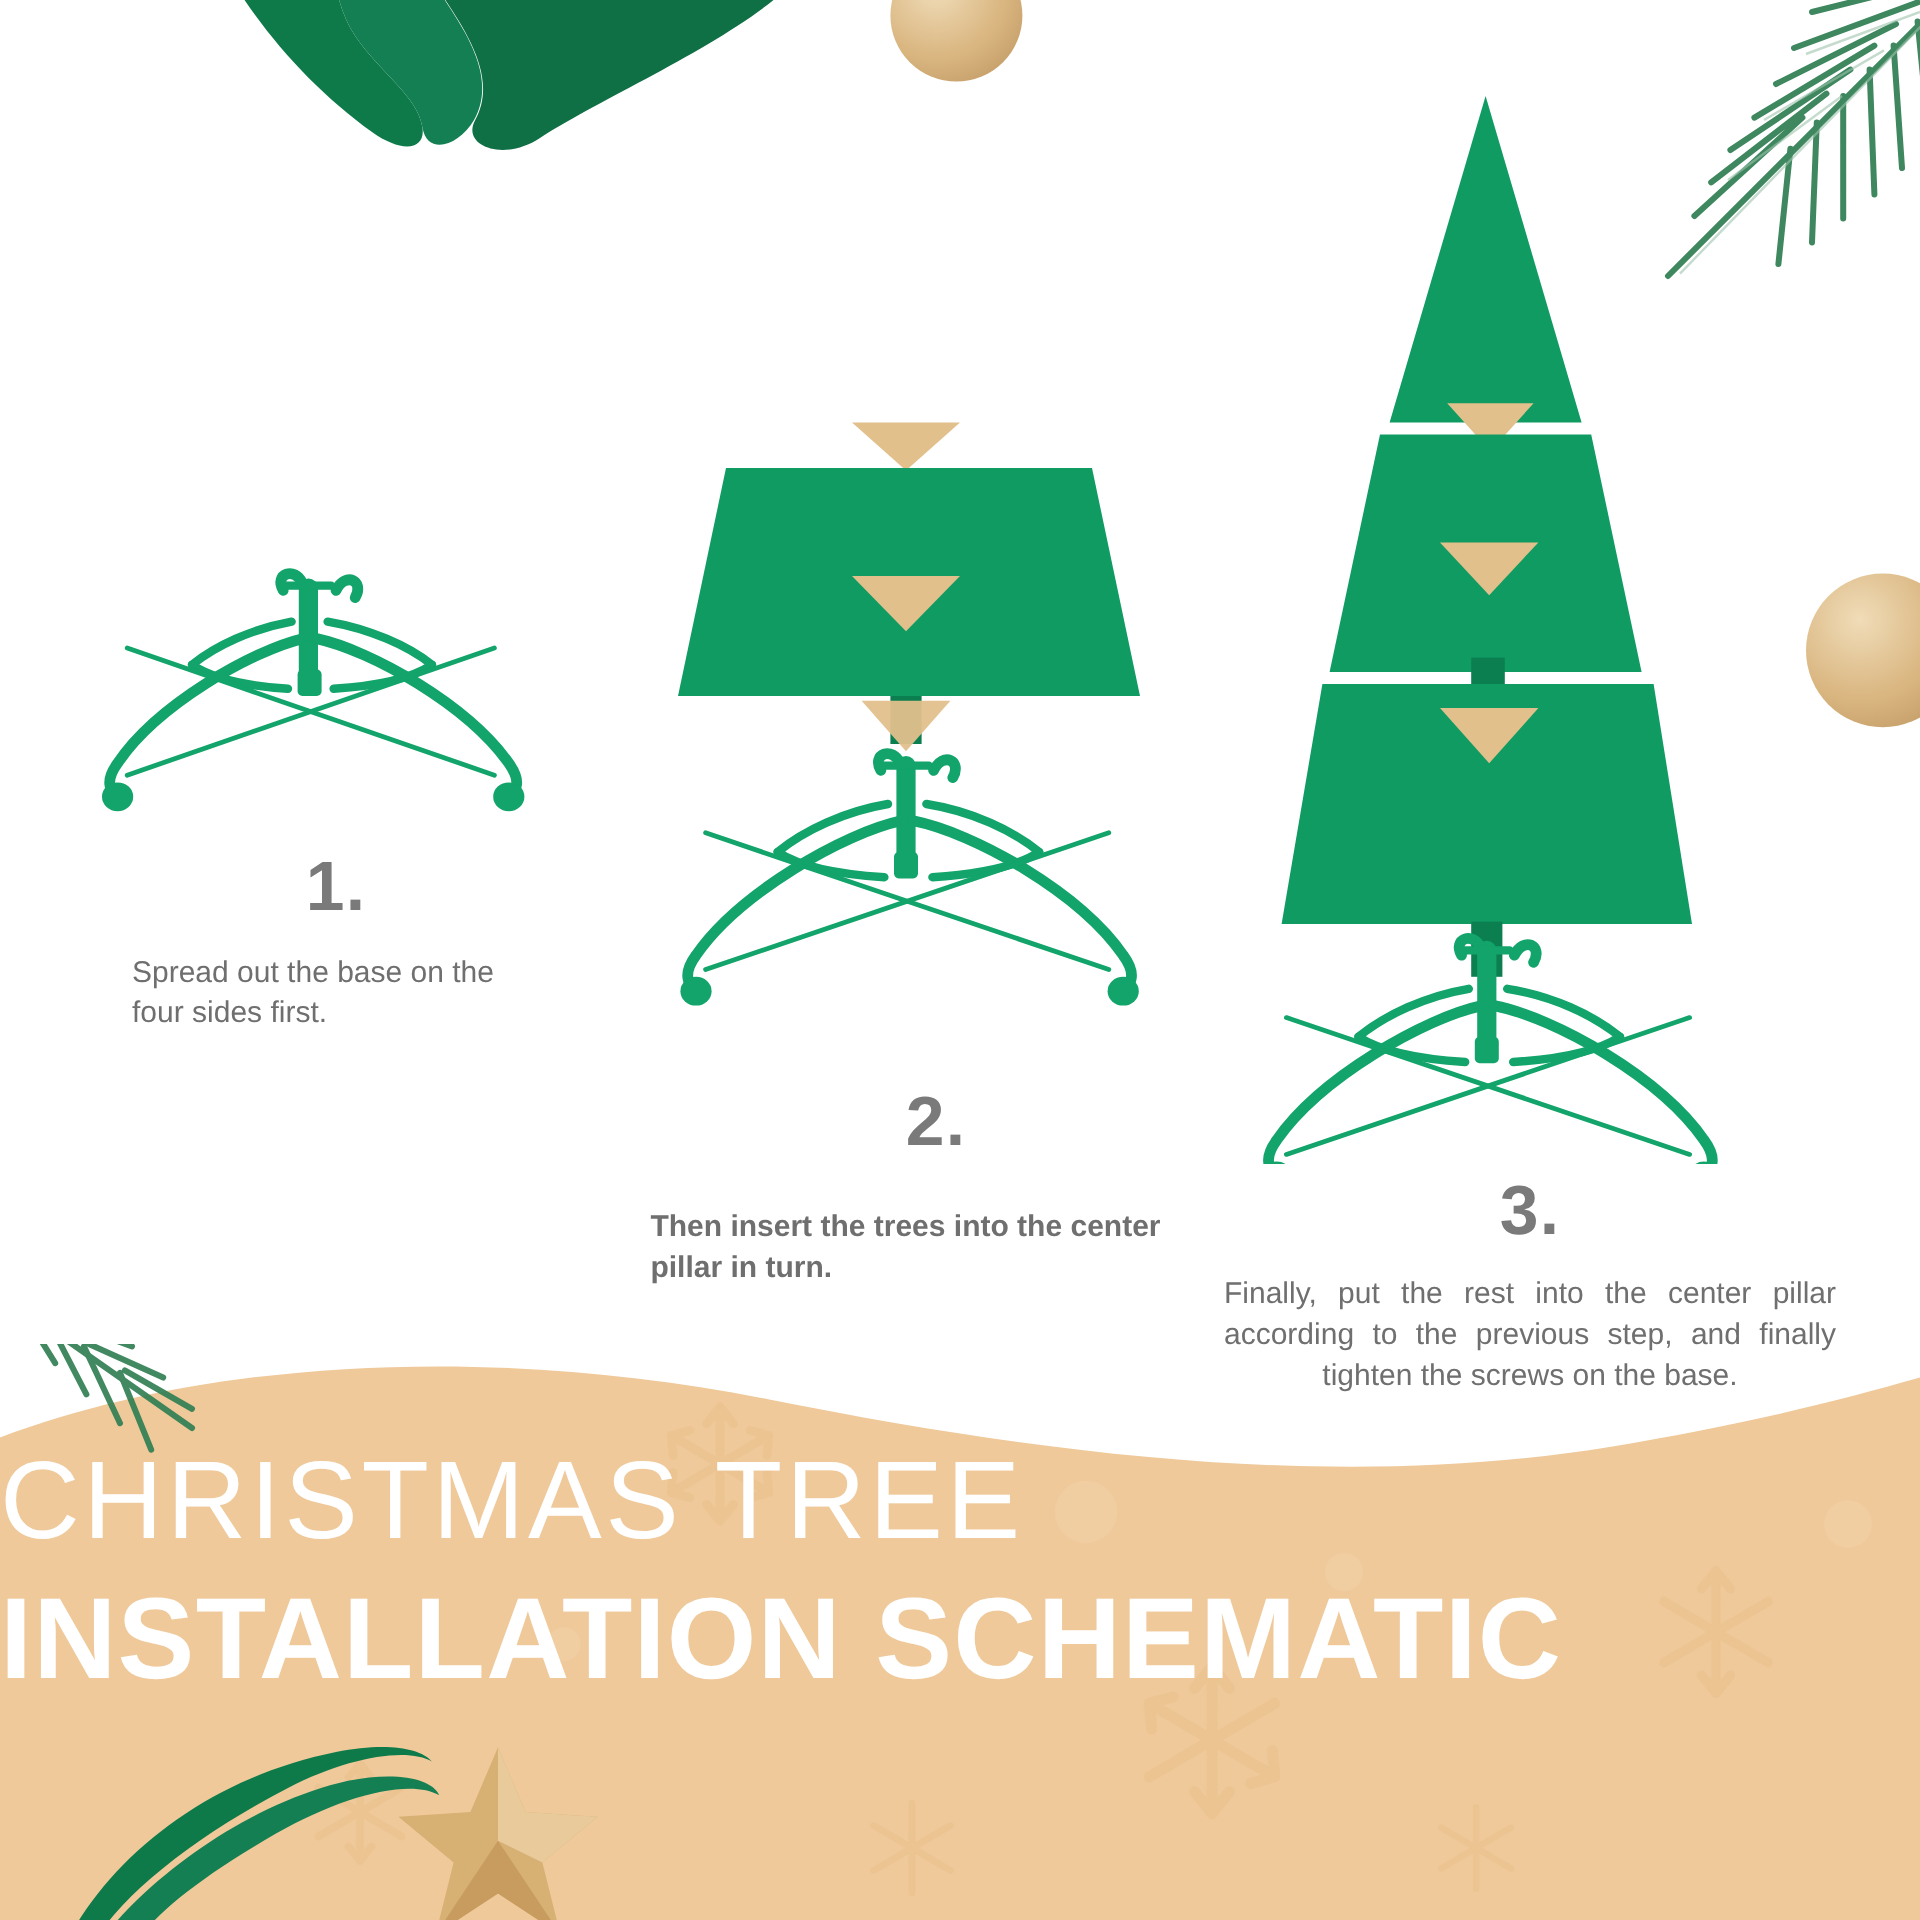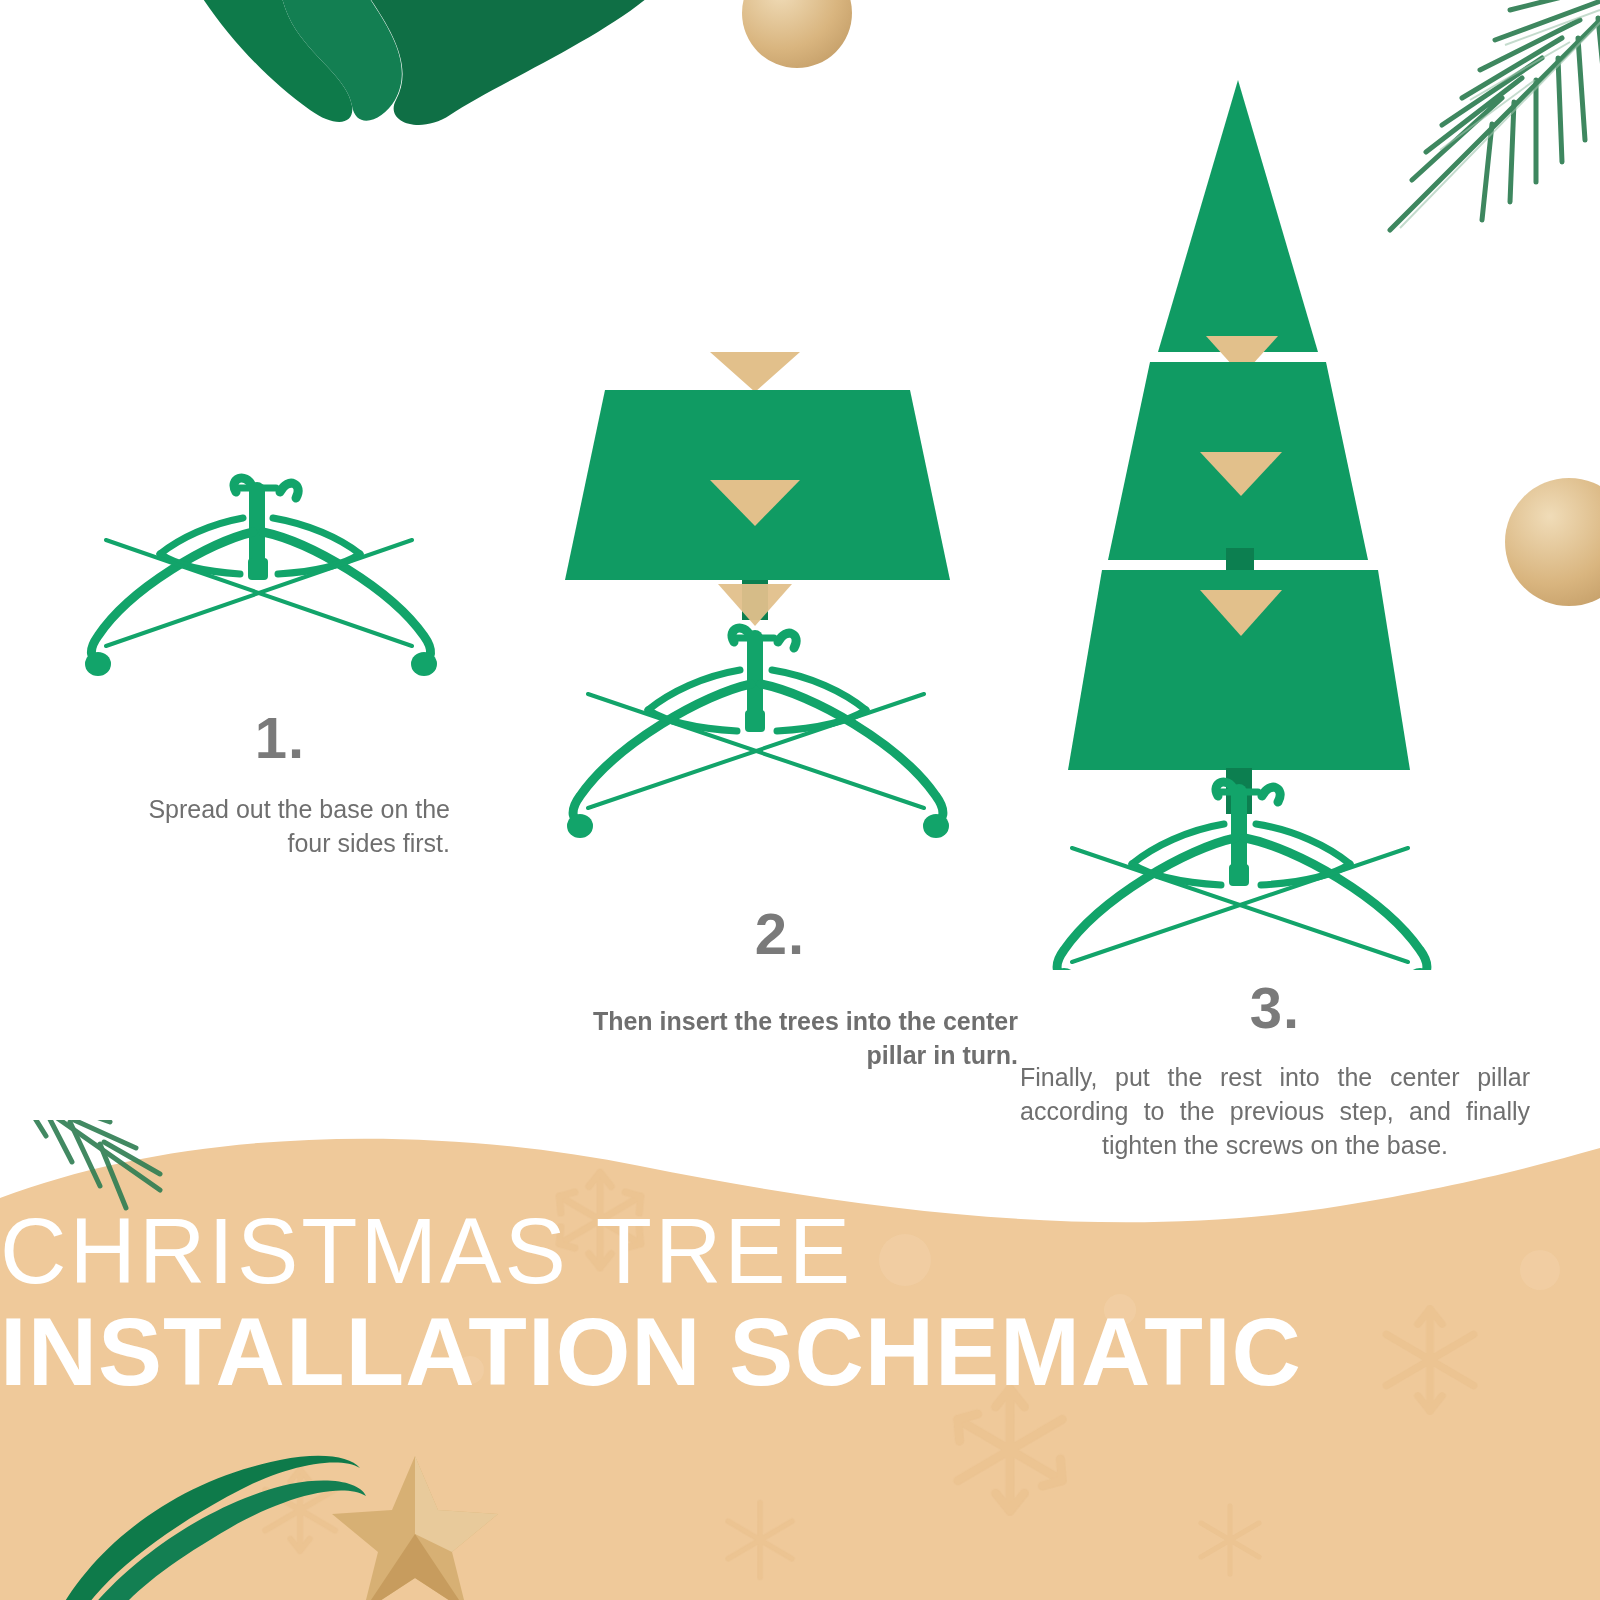--- a/index.html
+++ b/index.html
@@ -44,21 +44,21 @@
     font-size: 58px;
     font-weight: bold;
     color: #7a7a7a;
     letter-spacing: 1px;
     text-align: center;
   }
   .step-text {
     color: #6f6f6f;
     font-size: 25px;
     line-height: 1.35;
-    text-align: right;
+    text-align: left;
   }
   .step3 .step-text { text-align: justify; text-align-last: center; }
 
   
   .band {
     position: absolute;
     left: 0; bottom: 0;
     width: 1600px; height: 480px;
     overflow: hidden;
   }
@@ -76,20 +76,21 @@
     font-size: 92px;
     font-weight: normal;
     letter-spacing: 3px;
     line-height: 1.0;
   }
   .title-line2 {
     font-size: 96px;
     font-weight: bold;
     letter-spacing: 1px;
     line-height: 1.15;
+    margin-top: 14px;
   }
 </style>
 </head>
 <body>
 
 <div id="root">
 
   <svg class="ribbon-top" viewBox="0 0 560 260">
     <path d="M40 0 C60 70, 120 150, 190 200 C215 218, 235 215, 232 196 C228 170, 196 150, 176 120 C156 90, 150 40, 170 0 Z" fill="#0E7A4A"></path>
     <path d="M170 0 C150 40, 156 90, 176 120 C196 150, 228 170, 232 196 C236 220, 262 212, 275 190 C300 145, 250 95, 232 60 C222 40, 218 18, 222 0 Z" fill="#137F52"></path>

